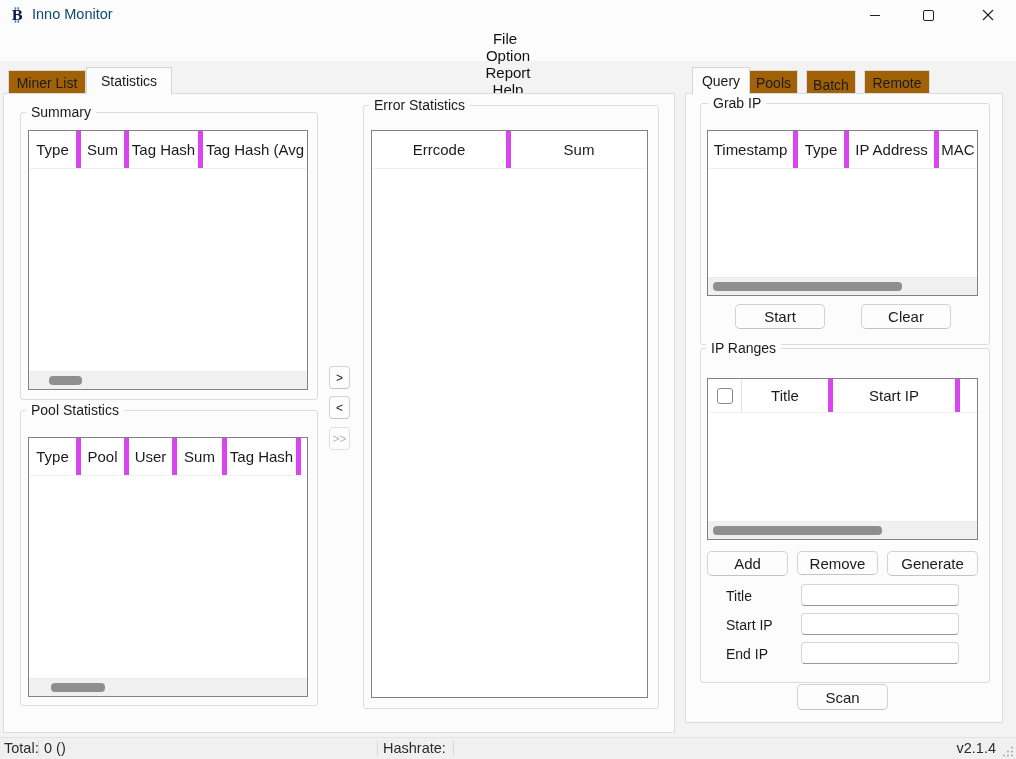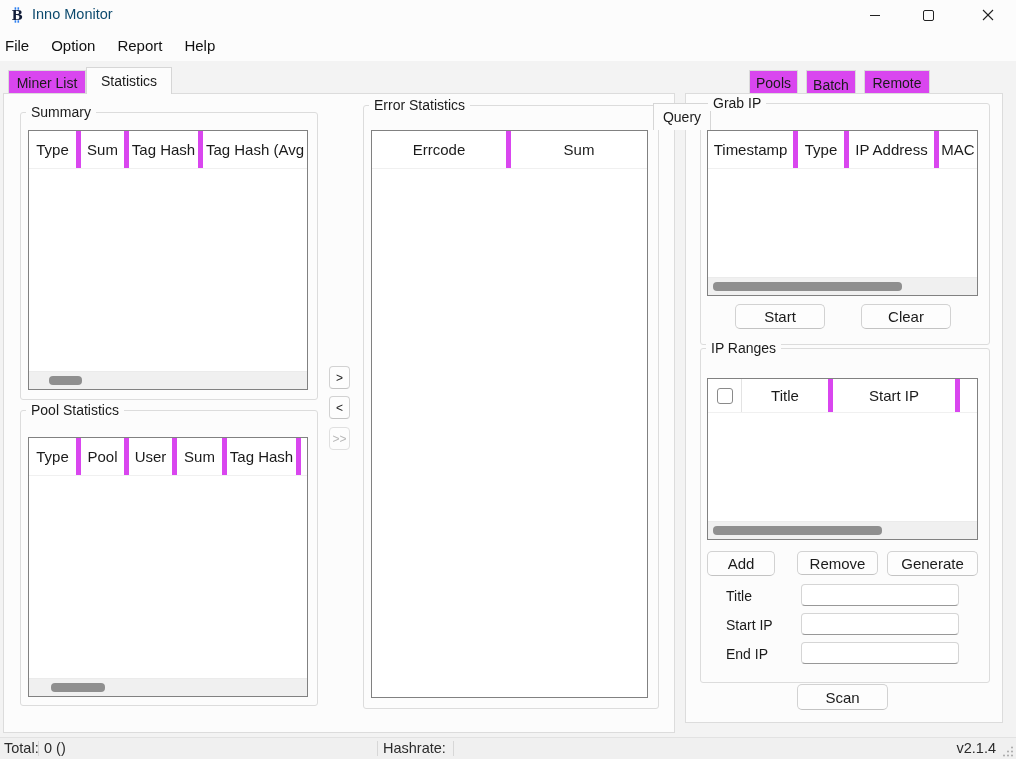--- a/index.html
+++ b/index.html
@@ -8,28 +8,28 @@
   .abs{position:absolute;}
 
   
   #titlebar{left:0;top:0;width:1016px;height:30px;background:#fcfcfc;}
   #titlebar .title{position:absolute;left:32px;top:6px;font-size:14.5px;color:#0c4a6e;}
   .winbtn{position:absolute;top:0;width:46px;height:30px;display:flex;align-items:center;justify-content:center;}
   .min-glyph{width:10px;height:1px;background:#222;display:block;}
   .max-glyph{width:9px;height:9px;border:1px solid #222;border-radius:2px;display:block;}
 
   
-  #menubar{left:0;top:30px;width:1016px;height:31px;background:#fcfcfc;display:flex;align-items:center;}
+  #menubar{left:0;top:30px;width:1016px;height:31px;background:#fcfcfc;display:flex;align-items:center;flex-direction:column;}
   .menu-item{font-size:15px;padding:0 11px;color:#111;}
   .menu-item:first-child{padding-left:5px;}
 
   
   .pane{position:absolute;background:#fcfcfc;border:1px solid #dcdcdc;box-sizing:border-box;z-index:1;}
   .tab{position:absolute;display:flex;align-items:center;justify-content:center;font-size:14px;color:#1b1b1b;box-sizing:border-box;}
-  .tab.inactive{background:#d946ef;border:1px solid #dadada;border-bottom:none;z-index:0;}
+  .tab.inactive{background:#a16207;border:1px solid #dadada;border-bottom:none;z-index:0;}
   .tab.active{background:#fcfcfc;border:1px solid #d6d6d6;border-bottom:none;z-index:3;}
 
   
   .group{position:absolute;border:1px solid #dcdcdc;border-radius:3px;box-sizing:border-box;z-index:2;}
   .group-label{position:absolute;font-size:14px;line-height:16px;background:#fcfcfc;padding:0 5px;color:#1b1b1b;z-index:4;white-space:nowrap;}
 
   
   .lv{position:absolute;border:1px solid #818181;background:#fff;display:flex;flex-direction:column;box-sizing:border-box;z-index:3;}
   .lv-header{display:flex;align-items:stretch;border-bottom:1px solid #f0f0f0;background:#fff;}
   .lv-col{display:flex;align-items:center;justify-content:center;font-size:15px;color:#1b1b1b;border-right:5px solid #d946ef;box-sizing:border-box;white-space:nowrap;overflow:hidden;}
@@ -132,21 +132,21 @@
   <span class="group-label" style="left:369px;top:97px;">Error Statistics</span>
   <div class="group" style="left:363px;top:105px;width:296px;height:604px;"></div>
   <div class="lv" style="left:371px;top:130px;width:277px;height:568px;">
     <div class="lv-header" style="height:37px;">
       <div class="lv-col" style="width:139px;">Errcode</div>
       <div class="lv-col last" style="flex:1;">Sum</div>
     </div>
     <div class="lv-body"></div>
   </div>
 
-  <div class="tab active" style="left:653px;top:67px;width:58px;height:27px;margin-top:36px;">Query</div>
+  <div class="tab active" style="left:692px;top:67px;width:58px;height:27px;">Query</div>
   <div class="tab inactive" style="left:749px;top:70px;width:49px;height:24px;">Pools</div>
   <div class="tab inactive" style="left:806px;top:70px;width:50px;height:28px;">Batch</div>
   <div class="tab inactive" style="left:864px;top:70px;width:66px;height:24px;">Remote</div>
   <div class="pane" style="left:685px;top:93px;width:318px;height:630px;"></div>
 
   <span class="group-label" style="left:708px;top:95px;">Grab IP</span>
   <div class="group" style="left:700px;top:103px;width:290px;height:242px;"></div>
   <div class="lv" style="left:707px;top:130px;width:271px;height:166px;">
     <div class="lv-header" style="height:37px;">
       <div class="lv-col" style="width:90px;">Timestamp</div>
@@ -171,21 +171,21 @@
       </div>
       <div class="lv-col" style="width:92px;border-left:1px solid #e3e3e3;">Title</div>
       <div class="lv-col" style="width:127px;">Start IP</div>
       <div class="lv-col last" style="flex:1;"></div>
     </div>
     <div class="lv-body"></div>
     <div class="hscroll">
       <div class="hthumb" style="left:5px;width:169px;"></div>
     </div>
   </div>
-  <div class="btn" style="left:707px;top:551px;width:68px;height:25px;">Add</div>
+  <div class="btn" style="left:707px;top:551px;width:81px;height:25px;">Add</div>
   <div class="btn" style="left:797px;top:551px;width:81px;height:24px;">Remove</div>
   <div class="btn" style="left:887px;top:551px;width:91px;height:25px;">Generate</div>
 
   <span class="flabel" style="left:726px;top:588px;">Title</span>
   <input class="field" style="left: 801px; top: 584px; width: 158px; height: 22px;" value="">
   <span class="flabel" style="left:726px;top:617px;">Start IP</span>
   <input class="field" style="left: 801px; top: 613px; width: 158px; height: 22px;" value="">
   <span class="flabel" style="left:726px;top:646px;">End IP</span>
   <input class="field" style="left: 801px; top: 642px; width: 158px; height: 22px;" value="">
 

